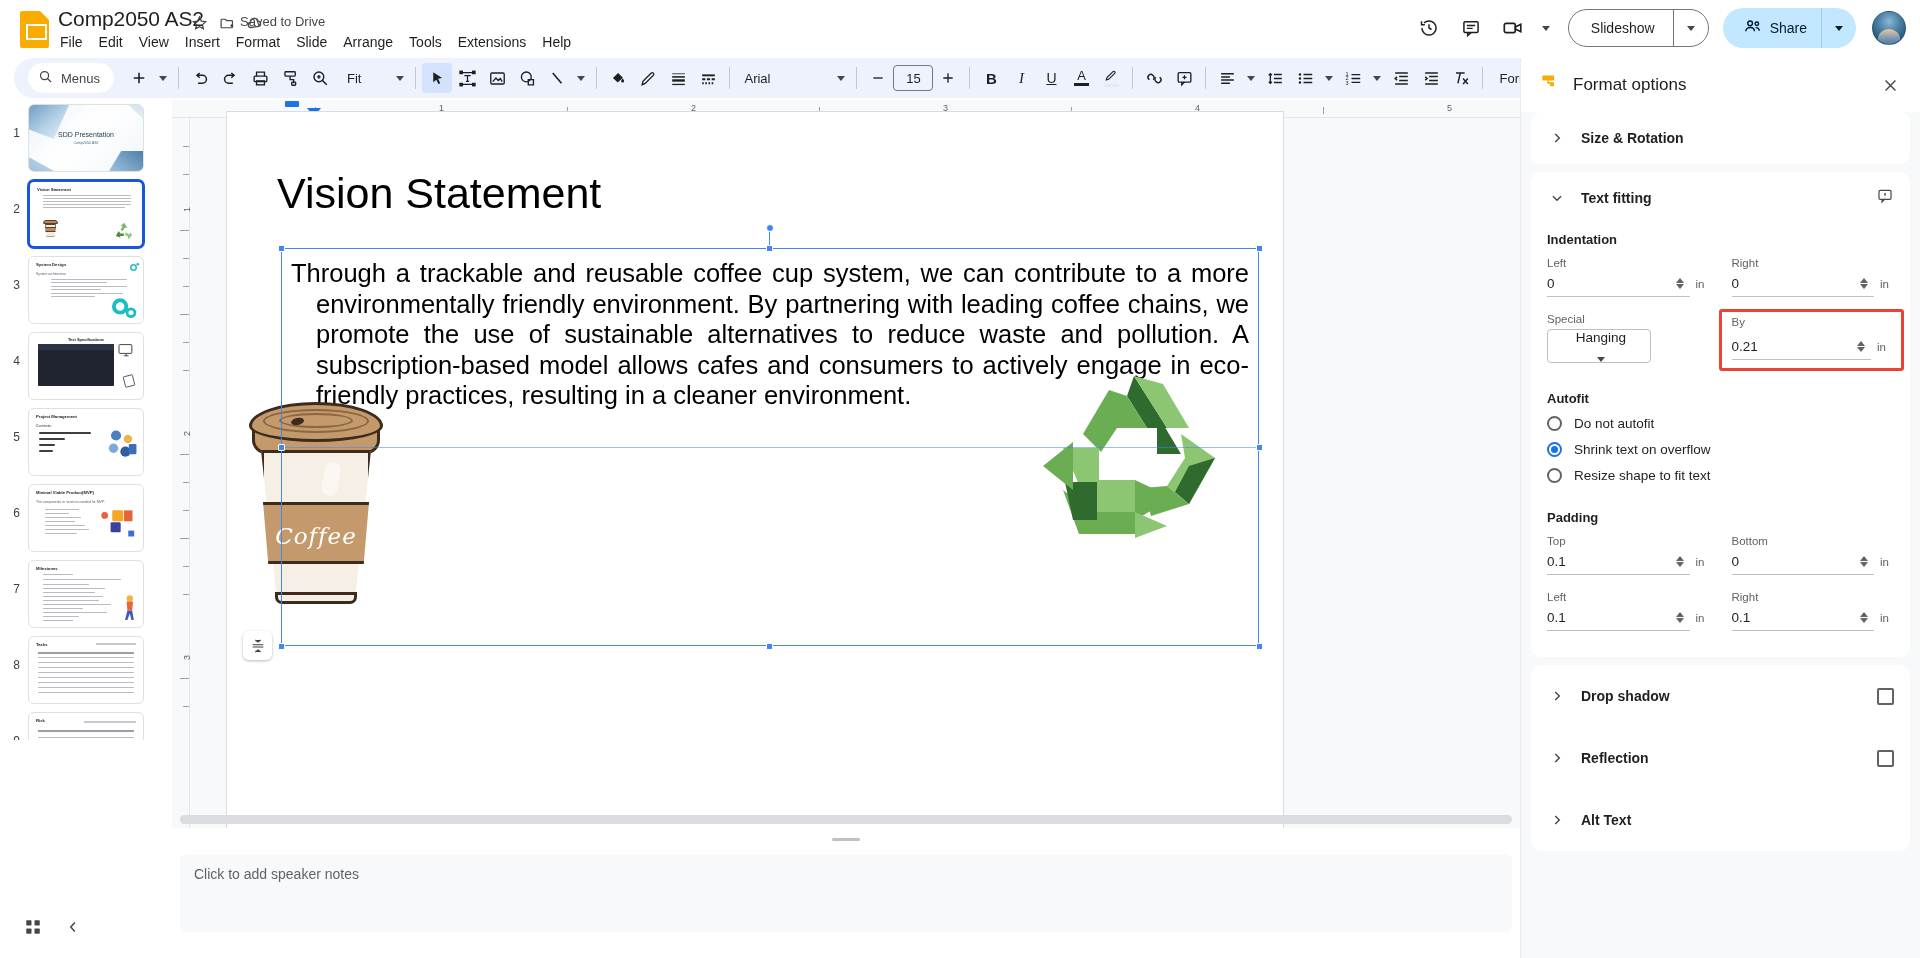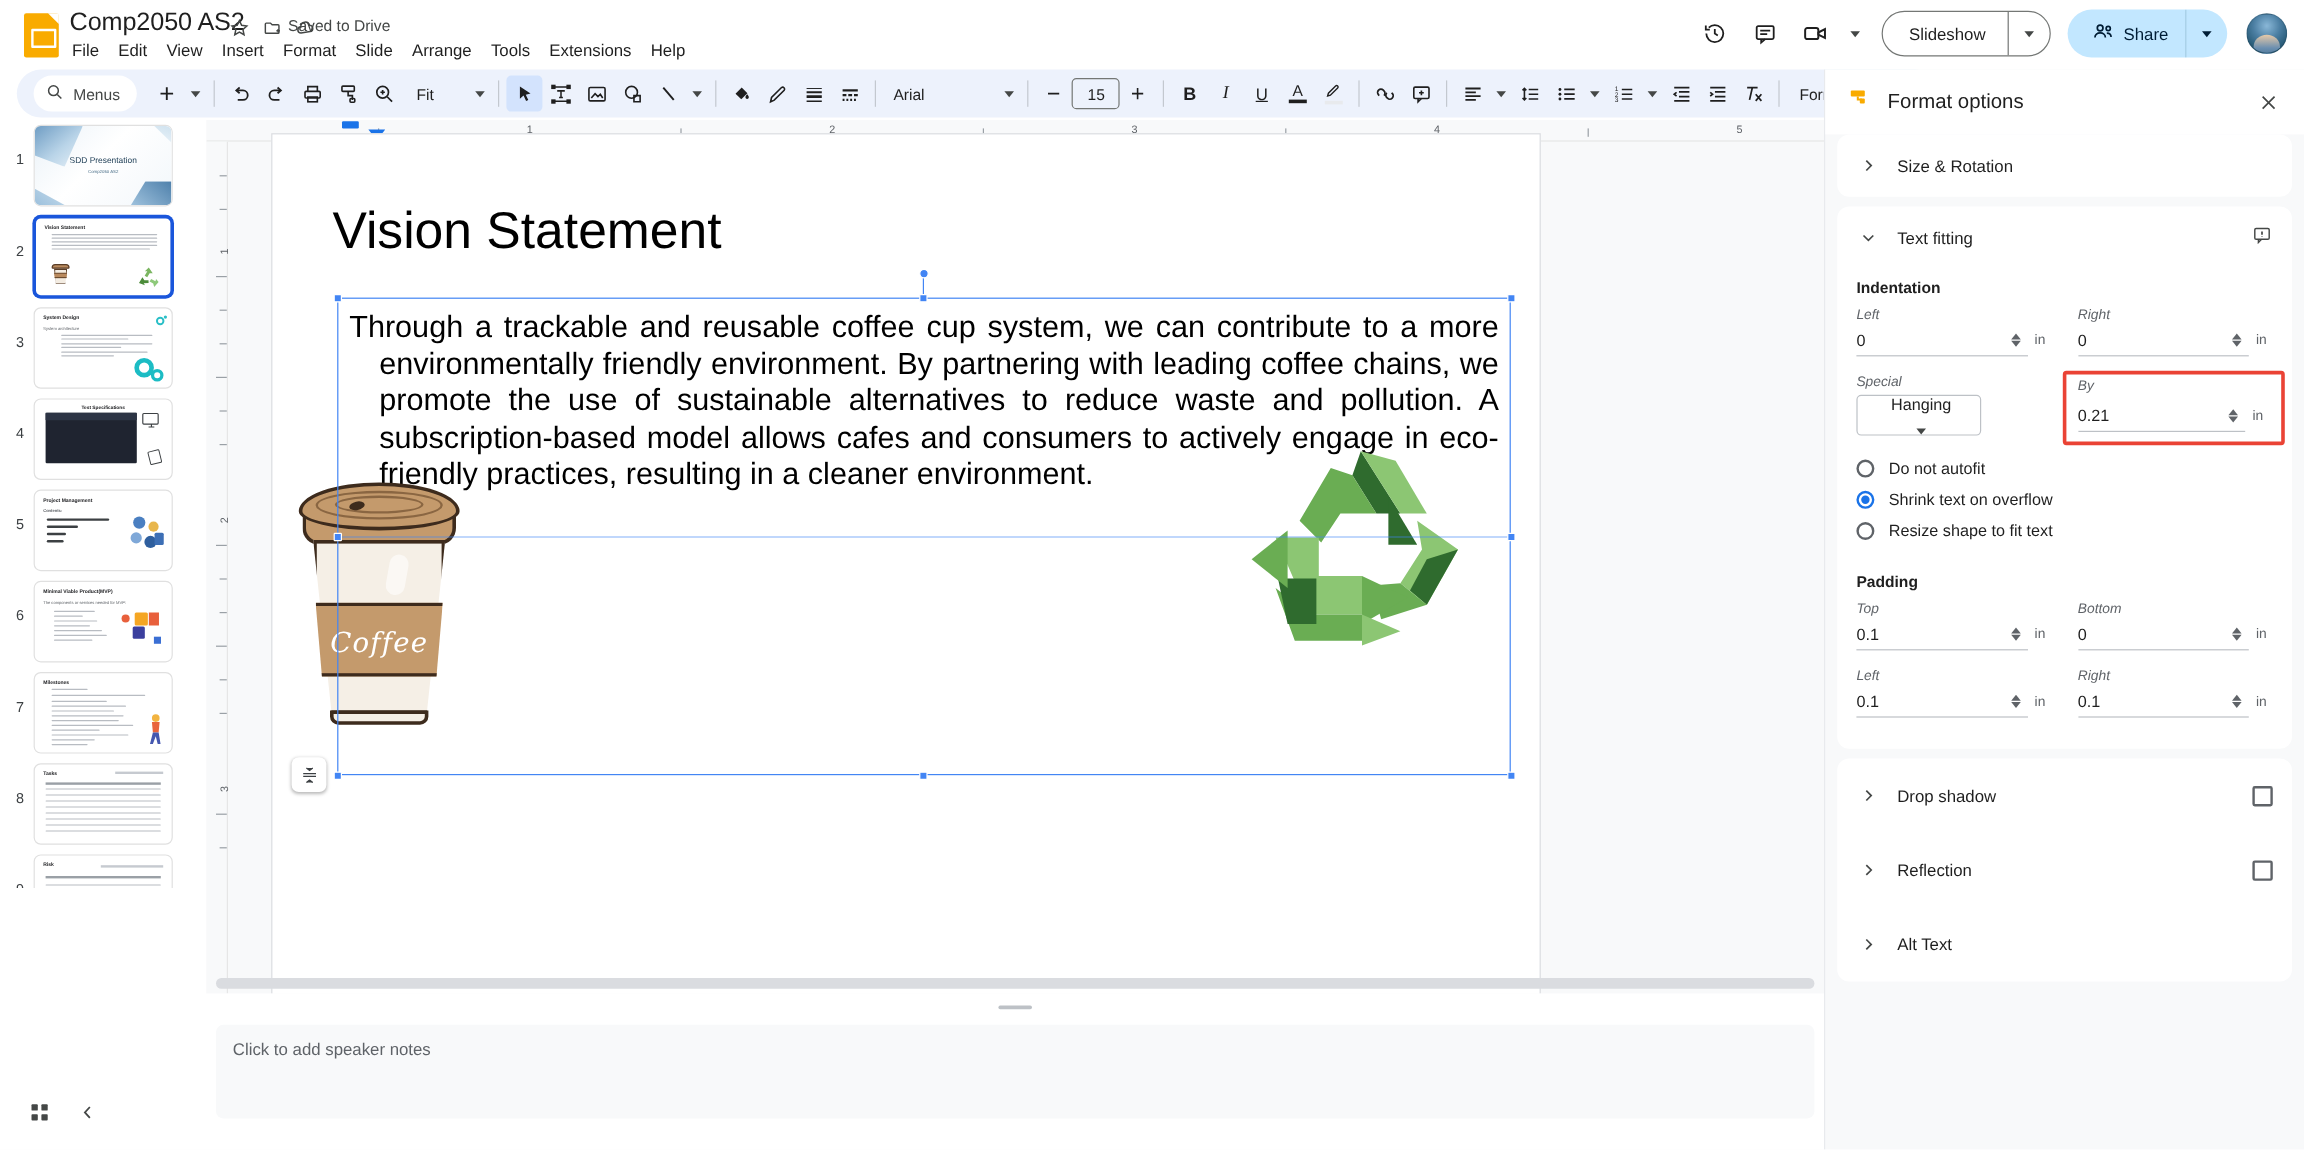--- a/index.html
+++ b/index.html
@@ -306,26 +306,26 @@
     height: 54px; display:flex; align-items:center; padding: 0 14px 0 18px;
     background:#ffffff;
   }
   .fp-title { font-size: 17px; color:#1f1f1f; margin-left: 14px; flex:1; }
   .fp-close { width:32px; height:32px; border-radius:50%; display:flex; align-items:center; justify-content:center; cursor:pointer; color:#444746;}
   .fp-card { background:#ffffff; border-radius: 10px; margin: 8px 10px 0 10px; }
   .fp-section-head {
     height: 52px; display:flex; align-items:center; padding: 0 16px; cursor:pointer;
   }
   .fp-chevron { width:20px; display:flex; align-items:center; justify-content:center; color:#444746; }
-  .fp-section-label { font-size:14px; color:#1f1f1f; margin-left: 14px; flex:1; font-weight:400; }
+  .fp-section-label { font-size:14px; color:#1f1f1f; margin-left: 14px; flex:1; font-weight:700; }
   .fp-group-label { font-size:13px; color:#1f1f1f; font-weight:600; padding: 8px 16px 4px 16px; }
   .fp-body { padding: 0 16px 14px 16px; }
   .field-row { display:flex; gap: 22px; margin-top: 6px; }
   .field { flex:1; }
-  .field-label { font-size: 11.5px; color:#5f6368; margin-bottom: 2px; font-style: italic; }
+  .field-label { font-size: 11.5px; color:#5f6368; margin-bottom: 2px; }
   .num-input {
     display:flex; align-items:center; gap: 6px;
   }
   .num-box {
     flex:1; height: 26px; border-bottom: 1px solid #bdc1c6; display:flex; align-items:center;
     justify-content: space-between; padding-right: 2px; cursor: text;
   }
   .num-val { font-size: 13.5px; color:#1f1f1f; }
   .spinner { display:flex; flex-direction:column; gap:1px; cursor:pointer; padding-right:4px; }
   .sp-up { width:0;height:0;border-left:4px solid transparent;border-right:4px solid transparent;border-bottom:5px solid #5f6368;}
@@ -1080,20 +1080,21 @@
                   <span class="sp-up"></span>
                   <span class="sp-dn"></span>
                 </span>
             </div>
             <div class="unit">in</div>
           </div>
         </div>
       </div>
     </div>
 
+    <div class="fp-group-label" style="padding-top:14px">Autofit</div>
     <div class="fp-body">
       <div class="radio-row">
         <span class="radio"></span>
         <span class="radio-label">Do not autofit</span>
       </div>
       <div class="radio-row">
         <span class="radio sel"></span>
         <span class="radio-label">Shrink text on overflow</span>
       </div>
       <div class="radio-row">

